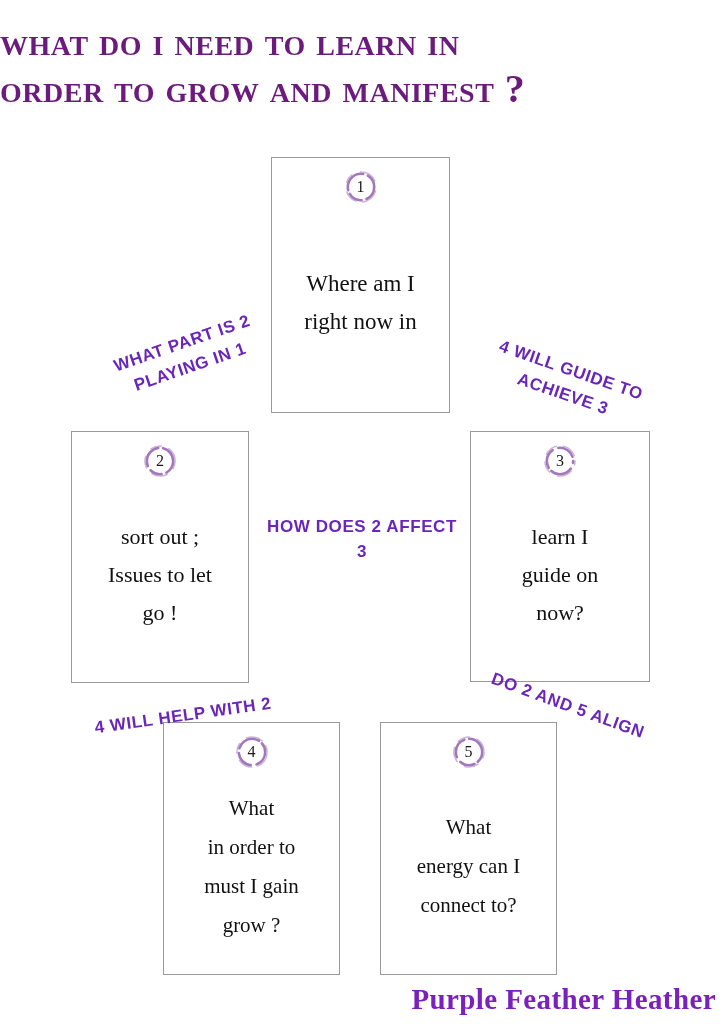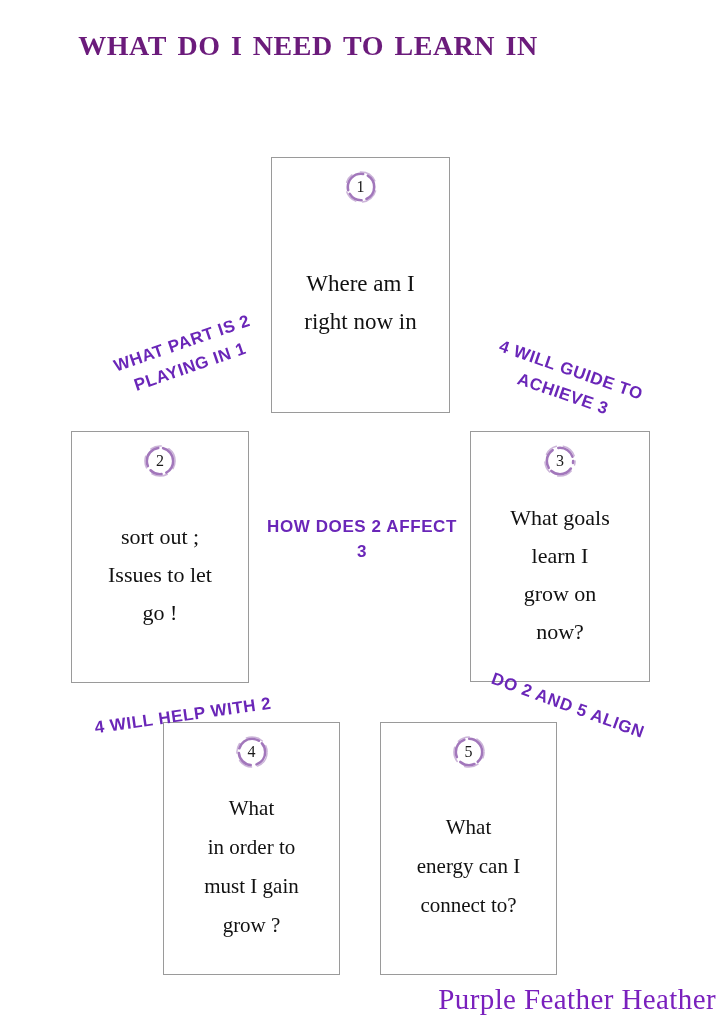--- a/index.html
+++ b/index.html
@@ -15,21 +15,20 @@
     font-family: "Liberation Serif", "DejaVu Serif", serif;
     -webkit-font-smoothing: antialiased;
   }
 
   
   #title-block {
     position: absolute;
     left: 0;
     top: 18px;
     width: 616px;
-    text-align: center;
     color: #6b1b7b;
   }
   .title-line {
     display: block;
     font-family: "Liberation Serif", "DejaVu Serif", serif;
     font-weight: bold;
     font-size: 40px;
     line-height: 47px;
     letter-spacing: 0.5px;
     font-variant: small-caps;
@@ -141,33 +140,34 @@
     transform-origin: 50% 50%;
   }
 
   
   #signature {
     position: absolute;
     right: 8px;
     bottom: 8px;
     color: #7a20bd;
     font-family: "Liberation Serif", "DejaVu Serif", serif;
-    font-weight: normal;
+    font-weight: bold;
     font-size: 29px;
     line-height: 34px;
     letter-spacing: 0.4px;
     white-space: nowrap;
     z-index: 9;
   }
 </style>
 </head>
 <body>
 
 <div id="title-block">
   <span class="title-line">What do I need to learn in</span>
+  <span class="title-line">order to grow and manifest ?</span>
 </div>
 
 <div class="card" id="card-1">
   <div class="card-badge">
     <svg class="ring" viewBox="0 0 34 34">
       <circle cx="17" cy="17" r="13.2" fill="none" stroke="#9a6bb5" stroke-width="2.6" stroke-linecap="round" stroke-dasharray="21 5 14 4 26 5" stroke-dashoffset="6" opacity="0.92"></circle>
       <circle cx="17" cy="17" r="15.1" fill="none" stroke="#b795c9" stroke-width="1.5" stroke-linecap="round" stroke-dasharray="9 9 18 7 13 10" stroke-dashoffset="14" opacity="0.7"></circle>
     </svg>
     <span class="num">1</span>
   </div>
@@ -199,23 +199,22 @@
 <div class="card" id="card-3">
   <div class="card-badge">
     <svg class="ring" viewBox="0 0 34 34">
       <circle cx="17" cy="17" r="13.2" fill="none" stroke="#9a6bb5" stroke-width="2.6" stroke-linecap="round" stroke-dasharray="18 6 22 4 20 6" stroke-dashoffset="16" opacity="0.92"></circle>
       <circle cx="17" cy="17" r="15.1" fill="none" stroke="#b795c9" stroke-width="1.5" stroke-linecap="round" stroke-dasharray="13 7 15 9 11 8" stroke-dashoffset="9" opacity="0.7"></circle>
     </svg>
     <span class="num">3</span>
   </div>
   <div class="card-text">
     <span>
-      <span>What goals</span>
       <span>learn I</span>
-      <span>grow on</span>
+      <span>guide on</span>
       <span>now?</span>
     </span>
   </div>
 </div>
 
 <div class="card" id="card-4">
   <div class="card-badge">
     <svg class="ring" viewBox="0 0 34 34">
       <circle cx="17" cy="17" r="13.2" fill="none" stroke="#9a6bb5" stroke-width="2.6" stroke-linecap="round" stroke-dasharray="20 6 18 5 24 4" stroke-dashoffset="4" opacity="0.92"></circle>
       <circle cx="17" cy="17" r="15.1" fill="none" stroke="#b795c9" stroke-width="1.5" stroke-linecap="round" stroke-dasharray="10 9 17 6 14 8" stroke-dashoffset="18" opacity="0.7"></circle>

